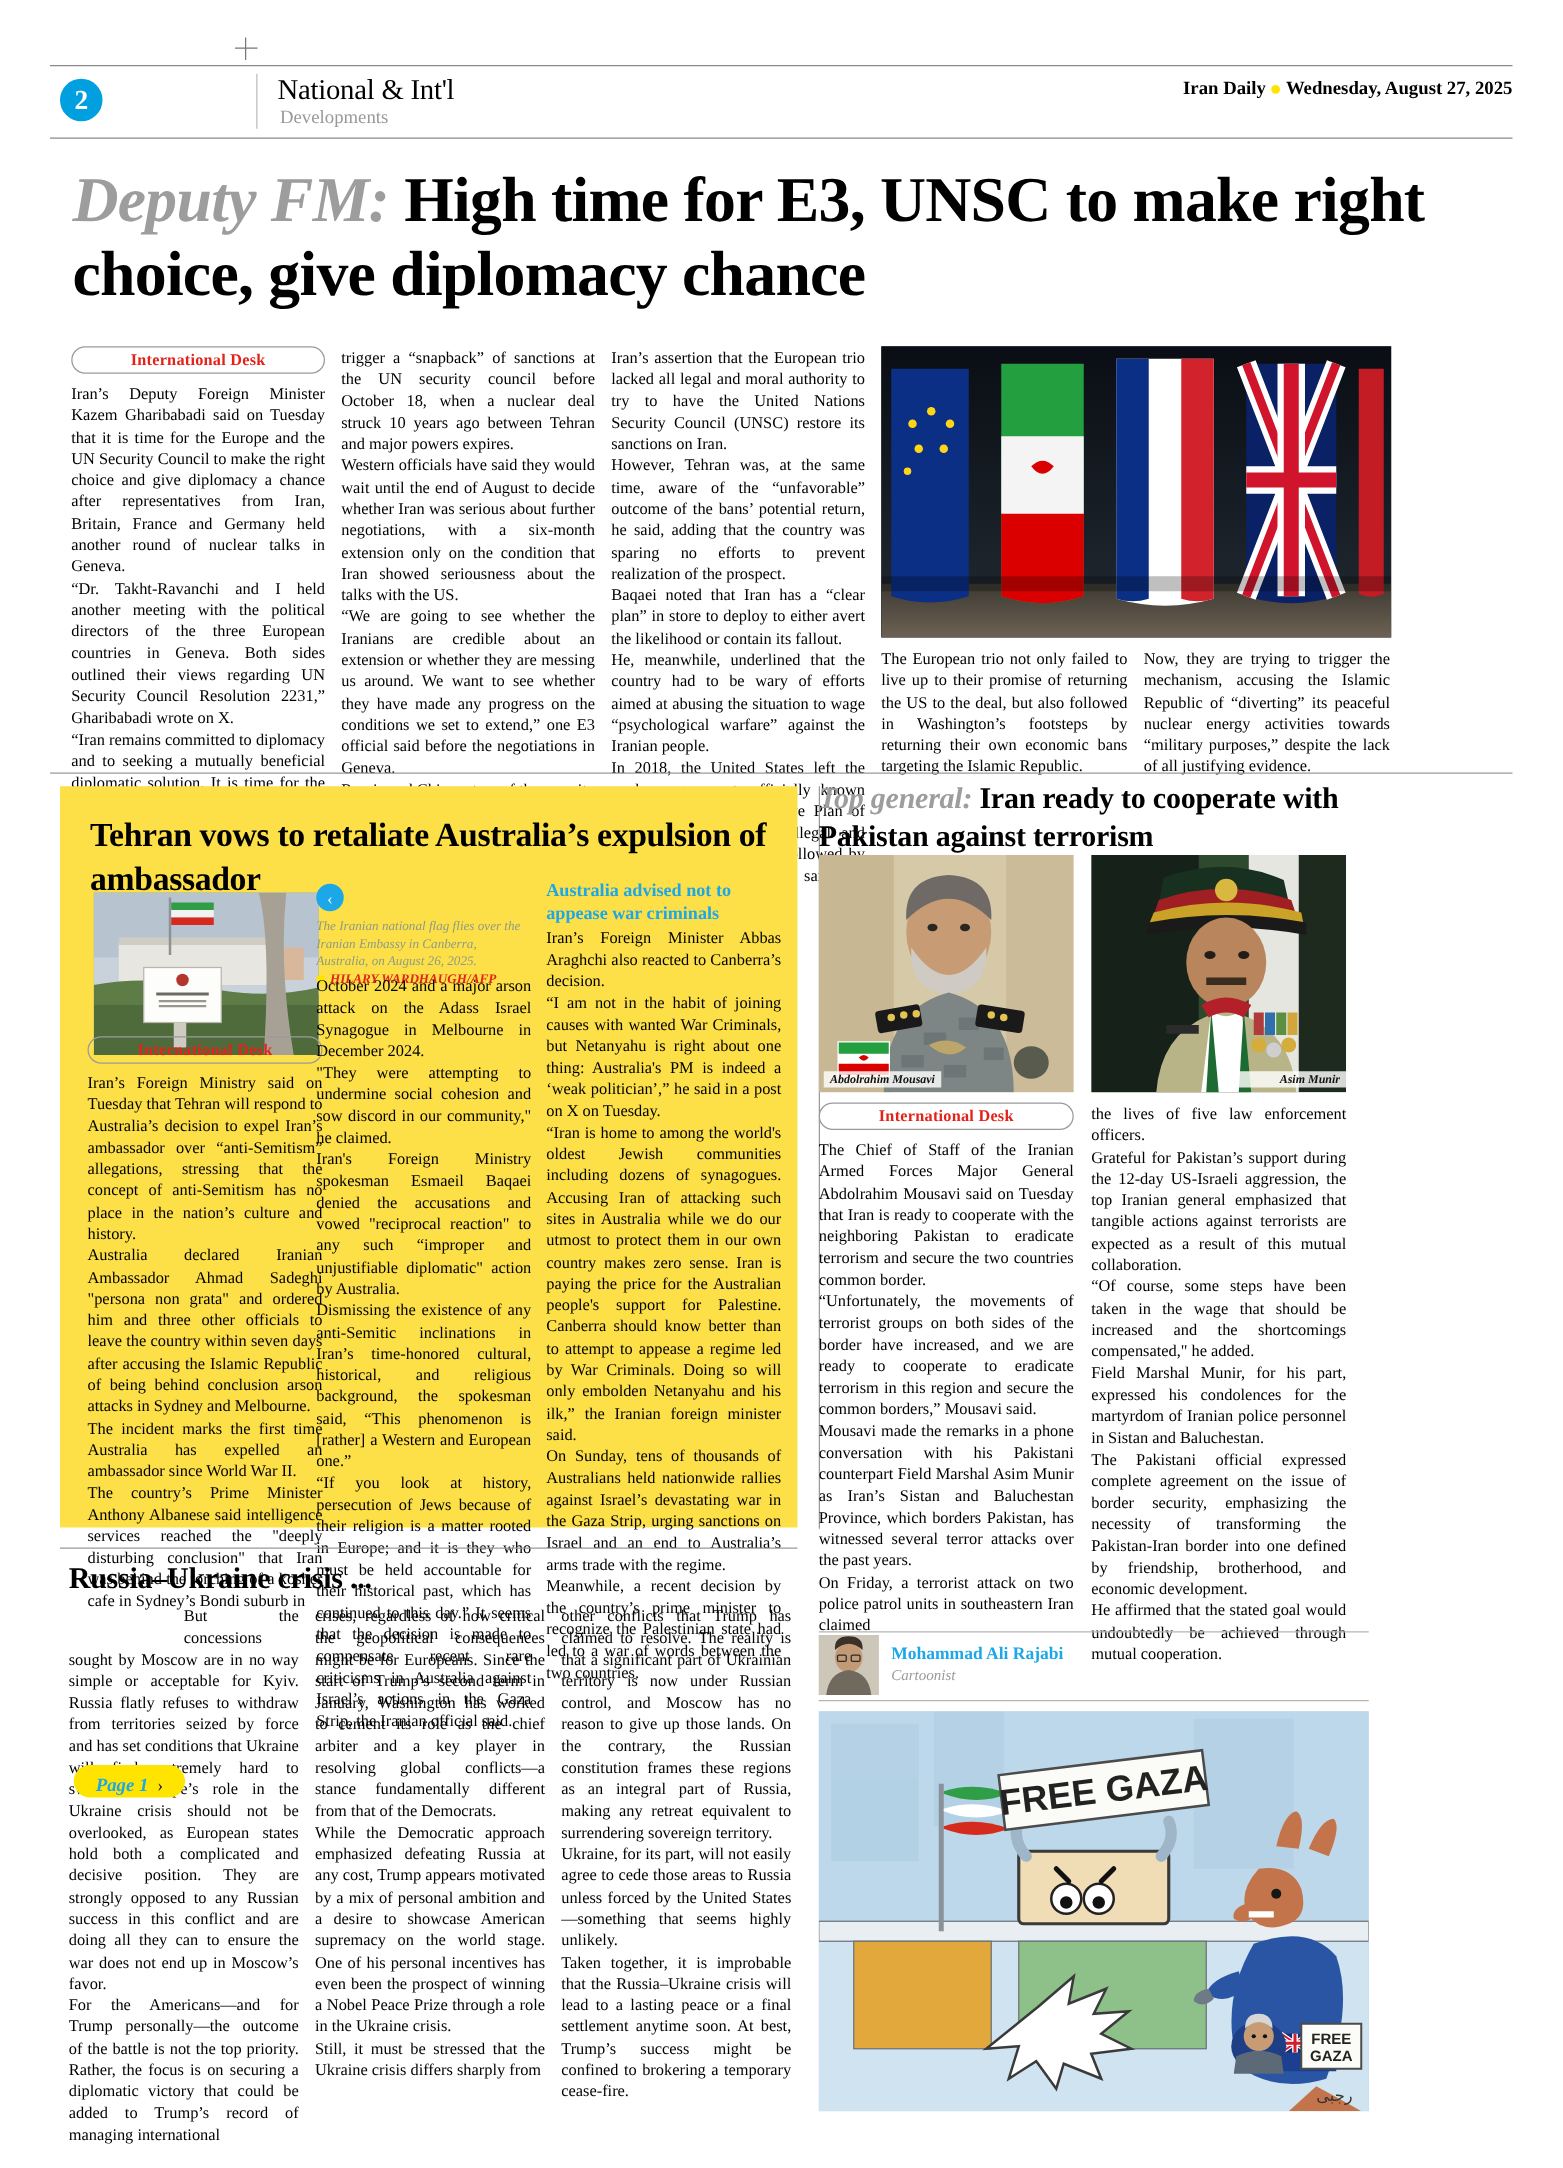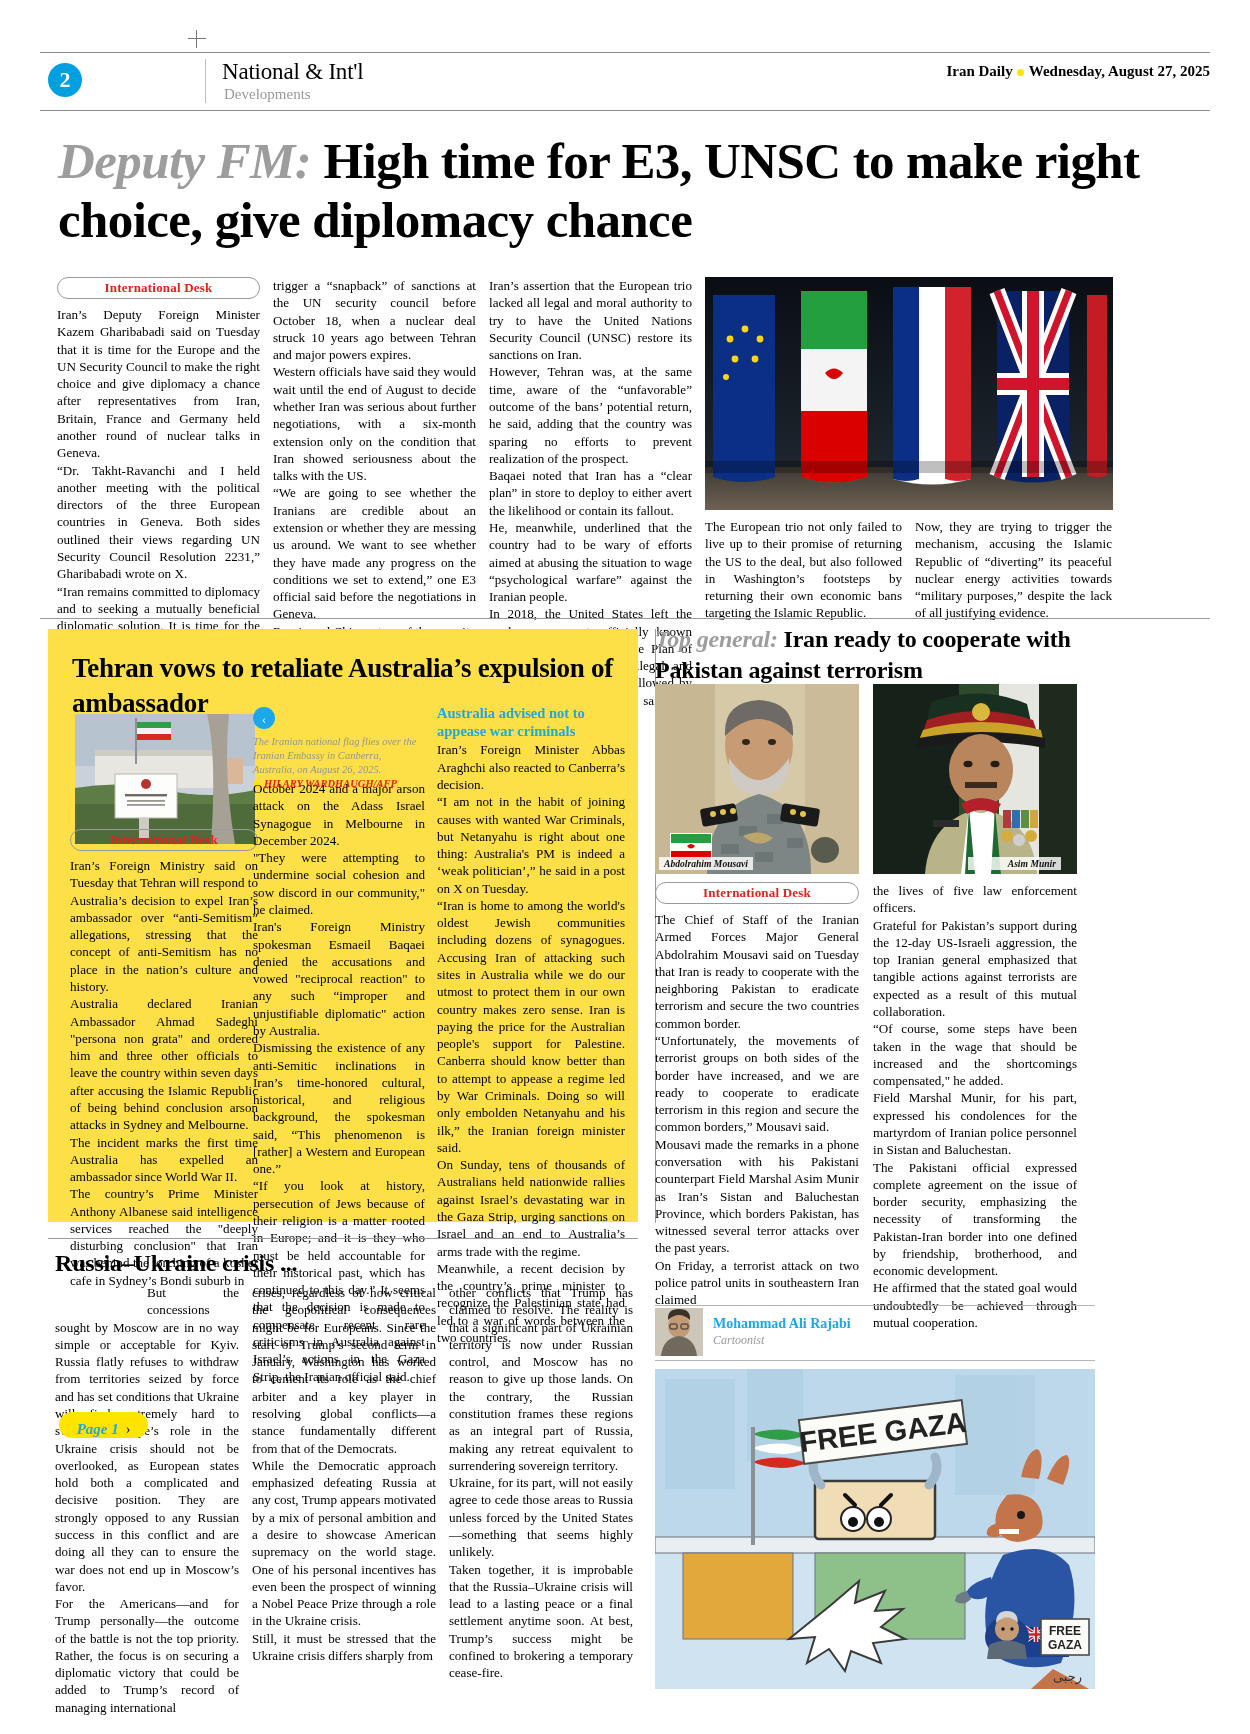--- a/index.html
+++ b/index.html
@@ -134,21 +134,21 @@
     font-size: 24px; line-height: 1.3; font-weight: bold; letter-spacing: -0.2px;
   }
   .tg-photos { position: absolute; left: 655px; top: 684px; width: 440px; display: flex; gap: 14px; }
   .tg-photo { width: 204px; height: 190px; overflow: hidden; position: relative; }
   .tg-caption {
     position: absolute; left: 4px; bottom: 4px;
     background: rgba(255,255,255,.82); color: #111;
     font-size: 9.6px; font-style: italic; font-weight: bold;
     padding: 1px 5px;
   }
-  .tg-caption.right { left: auto; right: 16px; padding-left: 40px; }
+  .tg-caption.right { left: auto; right: 0; padding-left: 40px; }
   .tg-cols { position: absolute; left: 655px; top: 882px; width: 440px; display: flex; gap: 14px; }
   .tg-col { width: 204px; }
 
   
   .cart-strip { position: absolute; left: 655px; top: 1305px; width: 440px; }
   .cart-rule-top { border-top: 1px solid #b5b5b5; }
   .cart-row { display: flex; align-items: center; gap: 10px; padding: 2px 0 4px 0; }
   .cart-photo { width: 48px; height: 48px; overflow: hidden; background: #c2bcae; }
   .cart-name { color: #1ca7e8; font-weight: bold; font-size: 14px; line-height: 1.2; }
   .cart-role { color: #9a9a9a; font-style: italic; font-size: 12px; }

